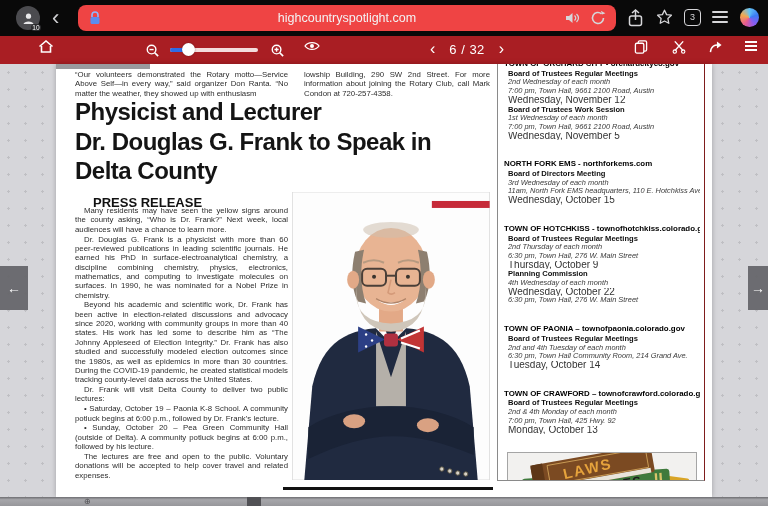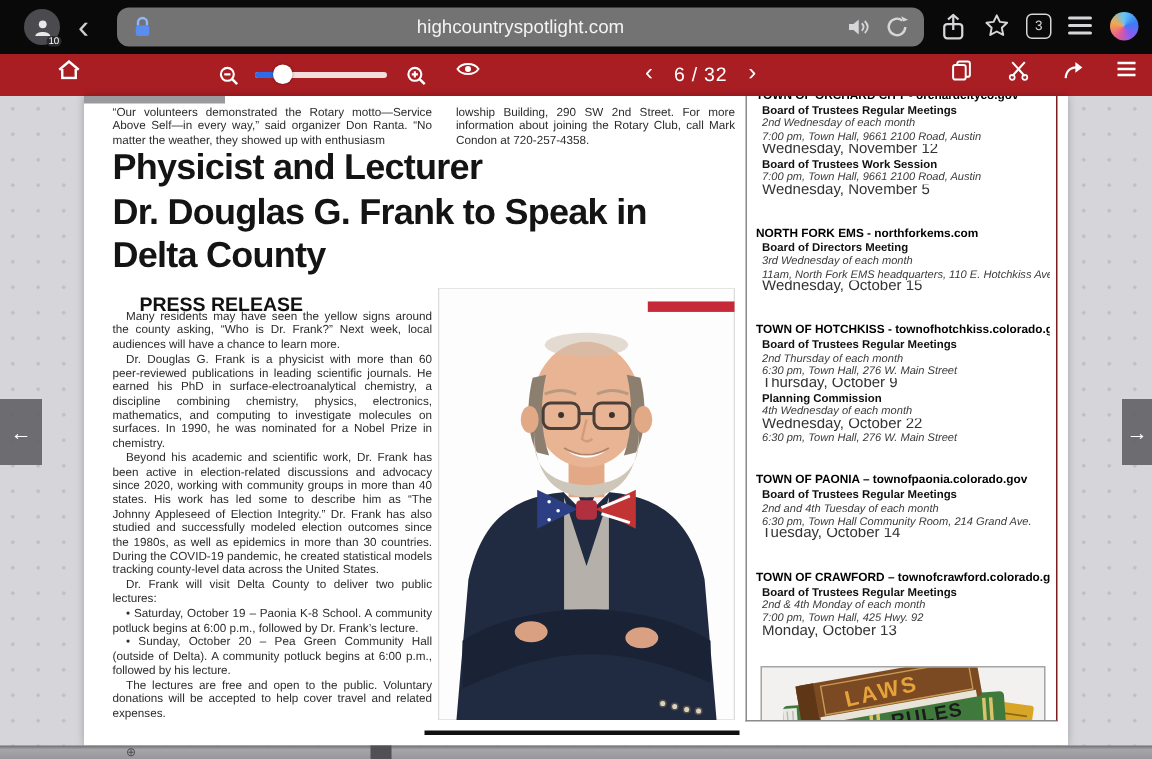--- a/index.html
+++ b/index.html
@@ -6,21 +6,21 @@
   body { font-family:"Liberation Sans", sans-serif; }
   .screen { position:relative; width:768px; height:506px; overflow:hidden; background:#d6d6da; }
 
   
   .chrome { position:absolute; left:0; top:0; width:768px; height:36px; background:#090909; }
   .avatar { position:absolute; left:16px; top:6px; width:24px; height:24px; border-radius:50%;
             background:#4b4b4f; display:flex; align-items:center; justify-content:center; }
   .avatar .badge { position:absolute; right:-1px; bottom:-1px; font-size:6.5px; color:#fff;
             background:#2b2b2e; border-radius:4px; padding:0 1.5px; }
   .backbtn { position:absolute; left:52px; top:3px; color:#cfcfd2; font-size:22px; line-height:30px; }
-  .urlbar { position:absolute; left:78px; top:5px; width:538px; height:26px; background:#737373;
+  .urlbar { position:absolute; left:78px; top:5px; width:538px; height:26px; background:#ef4444;
             border-radius:8px; }
   .urltext { position:absolute; left:0; top:0; width:100%; height:26px; line-height:26px;
             text-align:center; color:#f3f3f4; font-size:12.5px; }
   .urlbar .lock { position:absolute; left:10px; top:5px; }
   .urlbar .readaloud { position:absolute; right:36px; top:6px; }
   .urlbar .reload { position:absolute; right:10px; top:5px; }
   .chrome-ic { position:absolute; top:9px; }
   .tabsbtn { position:absolute; top:9px; width:17px; height:17px; border:1.6px solid #d6d6d9;
              border-radius:4px; color:#d6d6d9; font-size:9px; text-align:center; line-height:14px; }
   .burger { position:absolute; top:11px; width:16px; }
@@ -306,20 +306,21 @@
       <div class="lst">
         <div class="sech">TOWN OF ORCHARD CITY - orchardcityco.gov</div>
         <div class="meeting">
           <div class="mt">Board of Trustees Regular Meetings</div>
           <div class="it">2nd Wednesday of each month</div>
           <div class="it">7:00 pm, Town Hall, 9661 2100 Road, Austin</div>
           <div class="rg">Wednesday, November 12</div>
         </div>
         <div class="meeting">
           <div class="mt">Board of Trustees Work Session</div>
+          <div class="it">1st Wednesday of each month</div>
           <div class="it">7:00 pm, Town Hall, 9661 2100 Road, Austin</div>
           <div class="rg">Wednesday, November 5</div>
         </div>
 
         <div class="sech">NORTH FORK EMS - northforkems.com</div>
         <div class="meeting">
           <div class="mt">Board of Directors Meeting</div>
           <div class="it">3rd Wednesday of each month</div>
           <div class="it">11am, North Fork EMS headquarters, 110 E. Hotchkiss Ave</div>
           <div class="rg">Wednesday, October 15</div>

